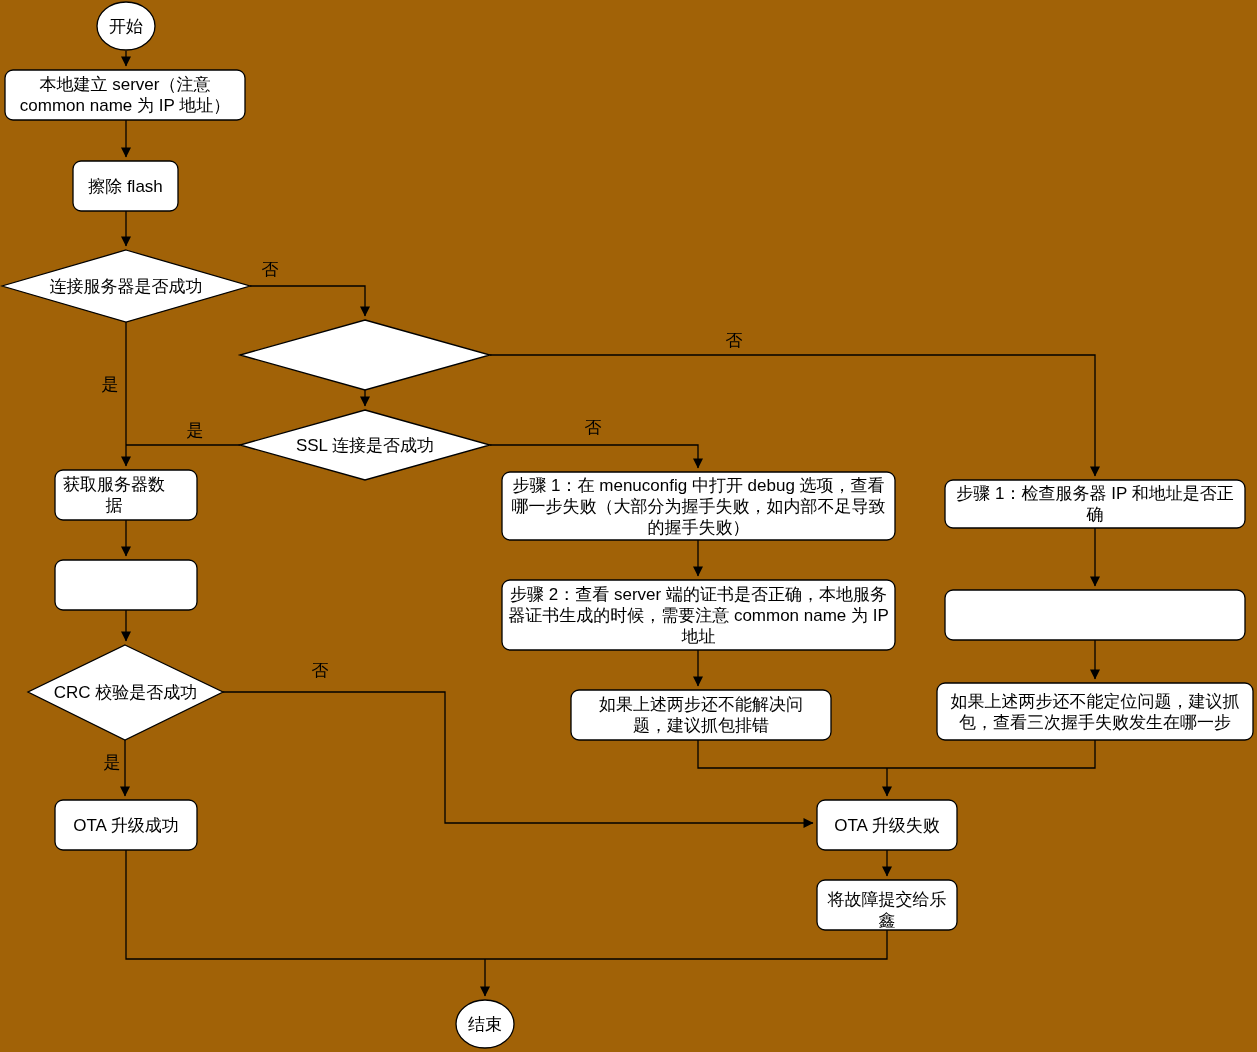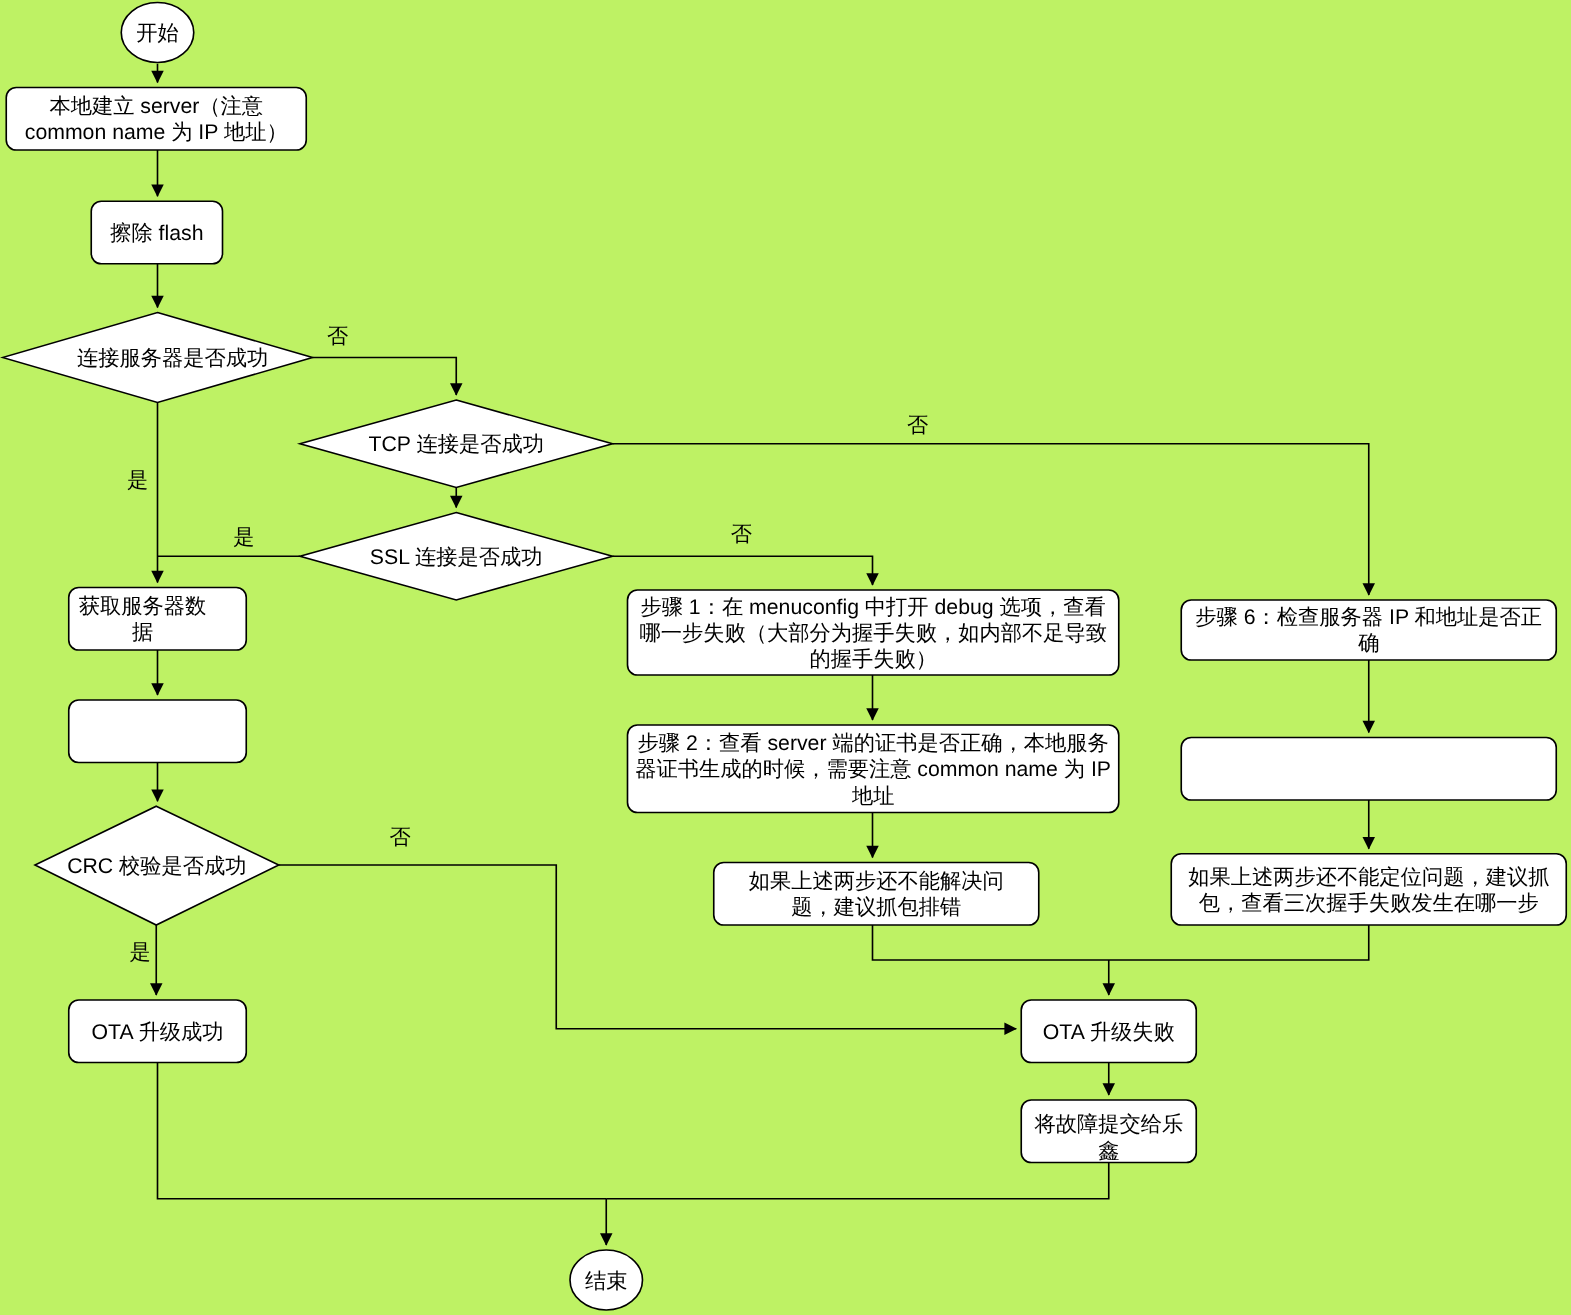--- a/index.html
+++ b/index.html
@@ -4,21 +4,21 @@
 <style>
   html, body {
     margin: 0;
     padding: 0;
     background: #ffffff;
   }
   #canvas {
     position: relative;
     width: 1257px;
     height: 1052px;
-    background: #bef264;
+    background: #a16207;
     font-family: "Liberation Sans", sans-serif;
     color: #000000;
     overflow: hidden;
   }
   #shapes {
     position: absolute;
     left: 0;
     top: 0;
   }
   .node-label {
@@ -105,32 +105,31 @@
     <rect class="shape" x="571" y="690" width="260" height="50" rx="8"></rect>
     <rect class="shape" x="945" y="480" width="300" height="48" rx="8"></rect>
     <rect class="shape" x="945" y="590" width="300" height="50" rx="8"></rect>
     <rect class="shape" x="937" y="683" width="316" height="57" rx="8"></rect>
     <ellipse class="shape" cx="485" cy="1024" rx="29" ry="24"></ellipse>
   </svg>
 
   <div class="node-label" style="left:97px; top:2px; width:58px; height:48px;">开始</div>
   <div class="node-label" style="left:10px; top:70px; width:230px; height:50px;">本地建立 server（注意 common name 为 IP 地址）</div>
   <div class="node-label" style="left:73px; top:161px; width:105px; height:50px;">擦除 flash</div>
-  <div class="node-label" style="left:14px; top:250px; width:248px; height:72px;font-family:Liberation Serif, serif;">连接服务器是否成功</div>
-  <div class="node-label" style="left:240px; top:320px; width:250px; height:70px;">TCP 连接是否成功</div>
+  <div class="node-label" style="left:2px; top:250px; width:248px; height:72px;font-family:Liberation Serif, serif;">连接服务器是否成功</div>
   <div class="node-label" style="left:240px; top:410px; width:250px; height:70px;">SSL 连接是否成功</div>
   <div class="node-label" style="left:55px; top:470px; width:118px; height:50px;">获取服务器数据</div>
   <div class="node-label" style="left:28px; top:645px; width:195px; height:95px;">CRC 校验是否成功</div>
   <div class="node-label" style="left:55px; top:800px; width:142px; height:50px;">OTA 升级成功</div>
   <div class="node-label" style="left:817px; top:800px; width:140px; height:50px;">OTA 升级失败</div>
   <div class="node-label" style="left:821px; top:828px; width:132px; height:68px;margin-top:48px;">将故障提交给乐鑫</div>
   <div class="node-label" style="left:508px; top:472px; width:381px; height:68px;">步骤 1：在 menuconfig 中打开 debug 选项，查看哪一步失败（大部分为握手失败，如内部不足导致的握手失败）</div>
   <div class="node-label" style="left:508px; top:580px; width:381px; height:70px;">步骤 2：查看 server 端的证书是否正确，本地服务器证书生成的时候，需要注意 common name 为 IP 地址</div>
   <div class="node-label" style="left:595px; top:690px; width:212px; height:50px;">如果上述两步还不能解决问题，建议抓包排错</div>
-  <div class="node-label" style="left:949px; top:480px; width:292px; height:48px;">步骤 6：检查服务器 IP 和地址是否正确</div>
+  <div class="node-label" style="left:949px; top:480px; width:292px; height:48px;">步骤 1：检查服务器 IP 和地址是否正确</div>
   <div class="node-label" style="left:941px; top:683px; width:308px; height:57px;">如果上述两步还不能定位问题，建议抓包，查看三次握手失败发生在哪一步</div>
   <div class="node-label" style="left:457px; top:1000px; width:56px; height:48px;">结束</div>
 
   <div class="edge-label" style="left:270px; top:269px;">否</div>
   <div class="edge-label" style="left:110px; top:384px;">是</div>
   <div class="edge-label" style="left:734px; top:340px;">否</div>
   <div class="edge-label" style="left:593px; top:427px;">否</div>
   <div class="edge-label" style="left:195px; top:430px;">是</div>
   <div class="edge-label" style="left:320px; top:670px;">否</div>
   <div class="edge-label" style="left:112px; top:762px;">是</div>

